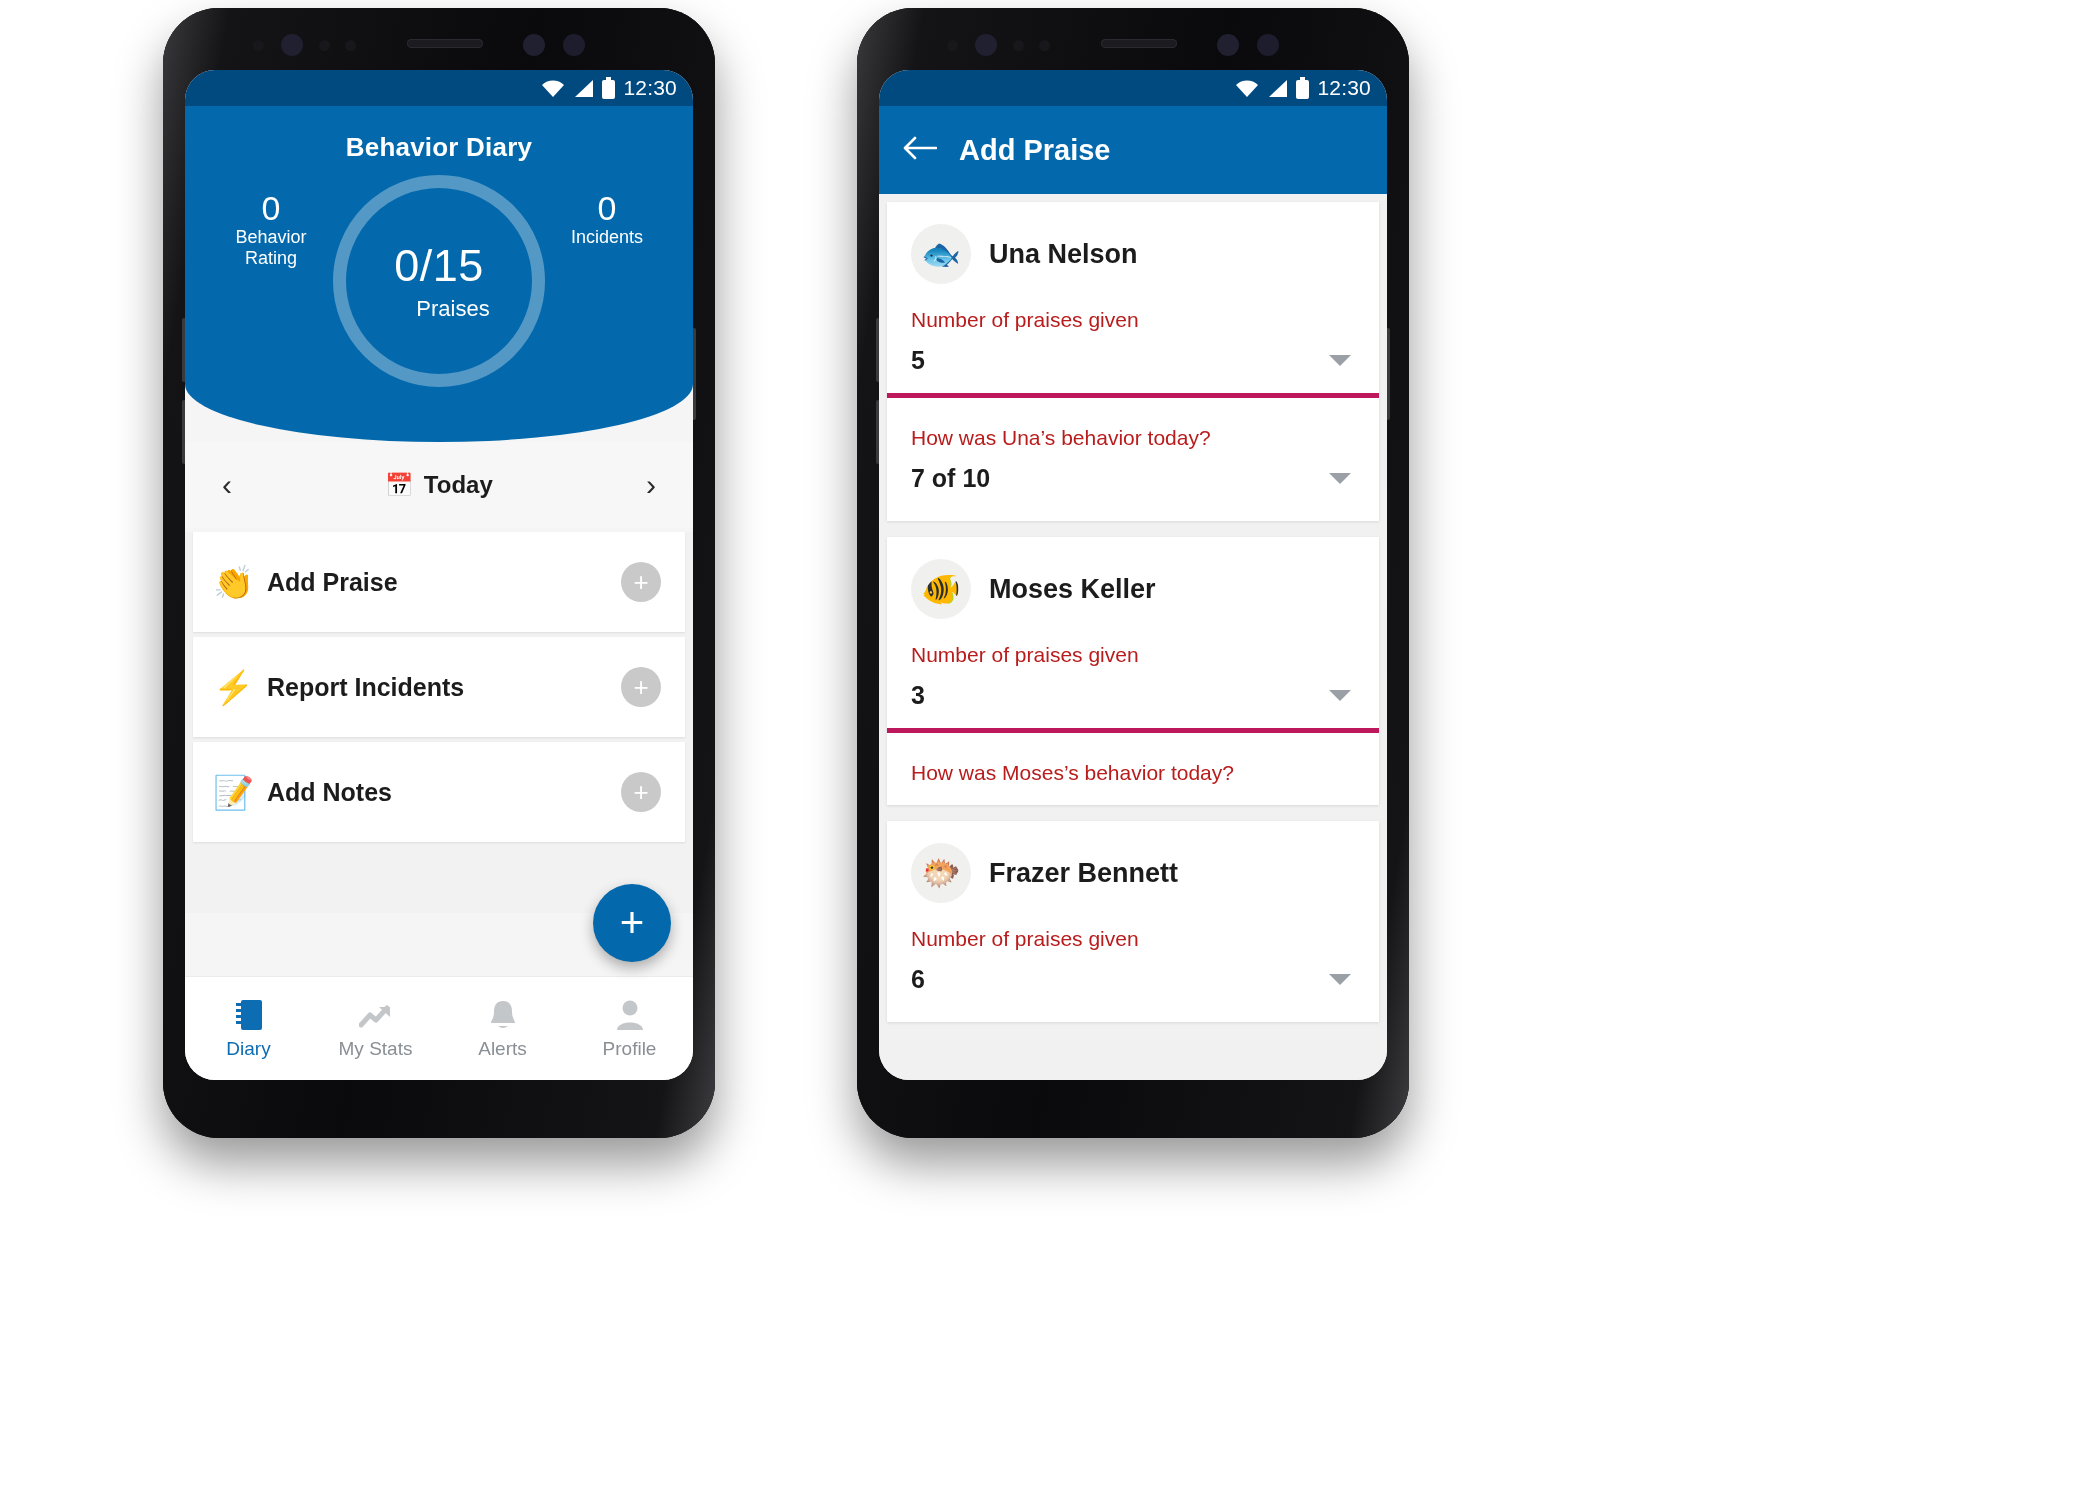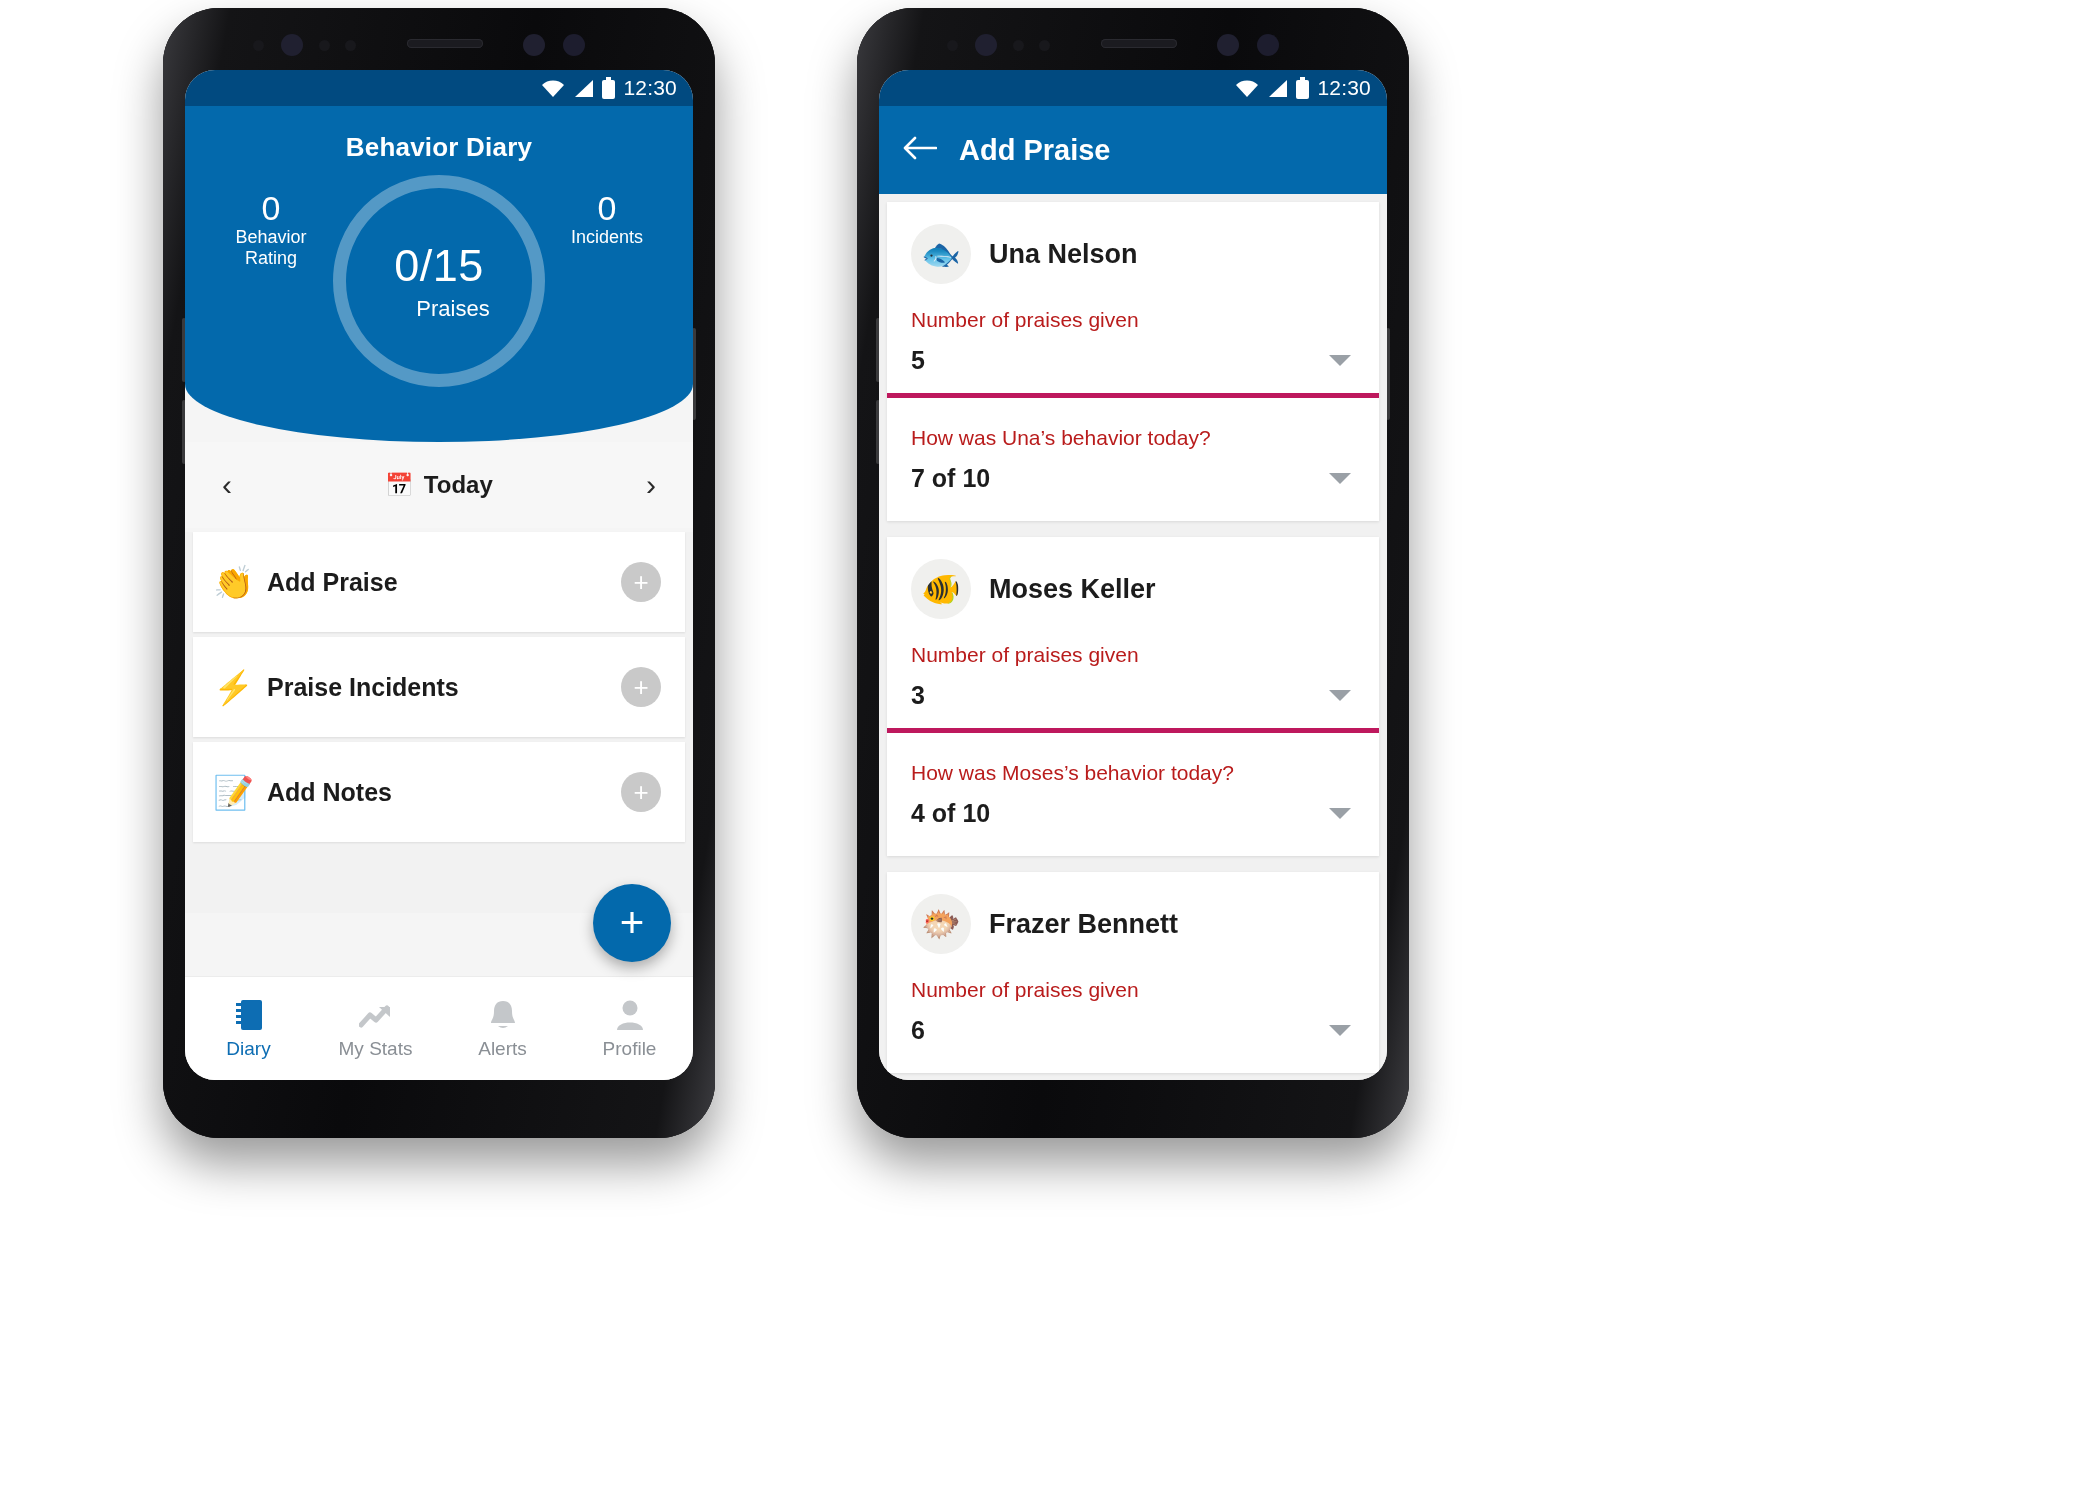--- a/index.html
+++ b/index.html
@@ -277,21 +277,21 @@
       </div>
 
       <div class="actions">
         <div class="act-card">
           <span class="act-emoji">👏</span>
           <span class="act-label">Add Praise</span>
           <span class="act-plus">+</span>
         </div>
         <div class="act-card">
           <span class="act-emoji">⚡</span>
-          <span class="act-label">Praise Incidents</span>
+          <span class="act-label">Report Incidents</span>
           <span class="act-plus">+</span>
         </div>
         <div class="act-card">
           <span class="act-emoji">📝</span>
           <span class="act-label">Add Notes</span>
           <span class="act-plus">+</span>
         </div>
         <div class="tail"></div>
       </div>
 
@@ -417,24 +417,20 @@
           </div>
           <div class="field">
             <div class="flabel">Number of praises given</div>
             <div class="frow">
               <span class="fvalue">3</span>
               <span class="caret"></span>
             </div>
           </div>
           <div class="field divided">
             <div class="flabel">How was Moses’s behavior today?</div>
-            <div class="frow">
-              <span class="fvalue">4 of 10</span>
-              <span class="caret"></span>
-            </div>
           </div>
         </div>
 
         <div class="scard">
           <div class="scard-head">
             <span class="avatar">
               <span>🐡</span>
             </span>
             <span class="sname">Frazer Bennett</span>
           </div>

